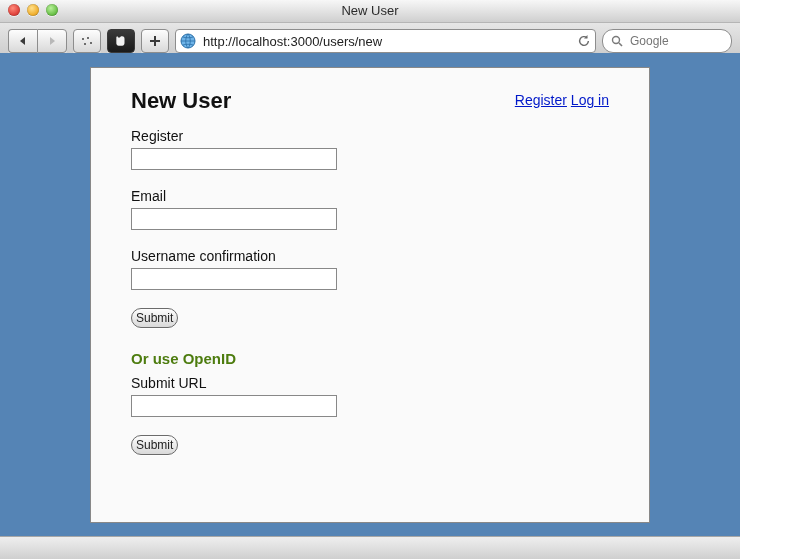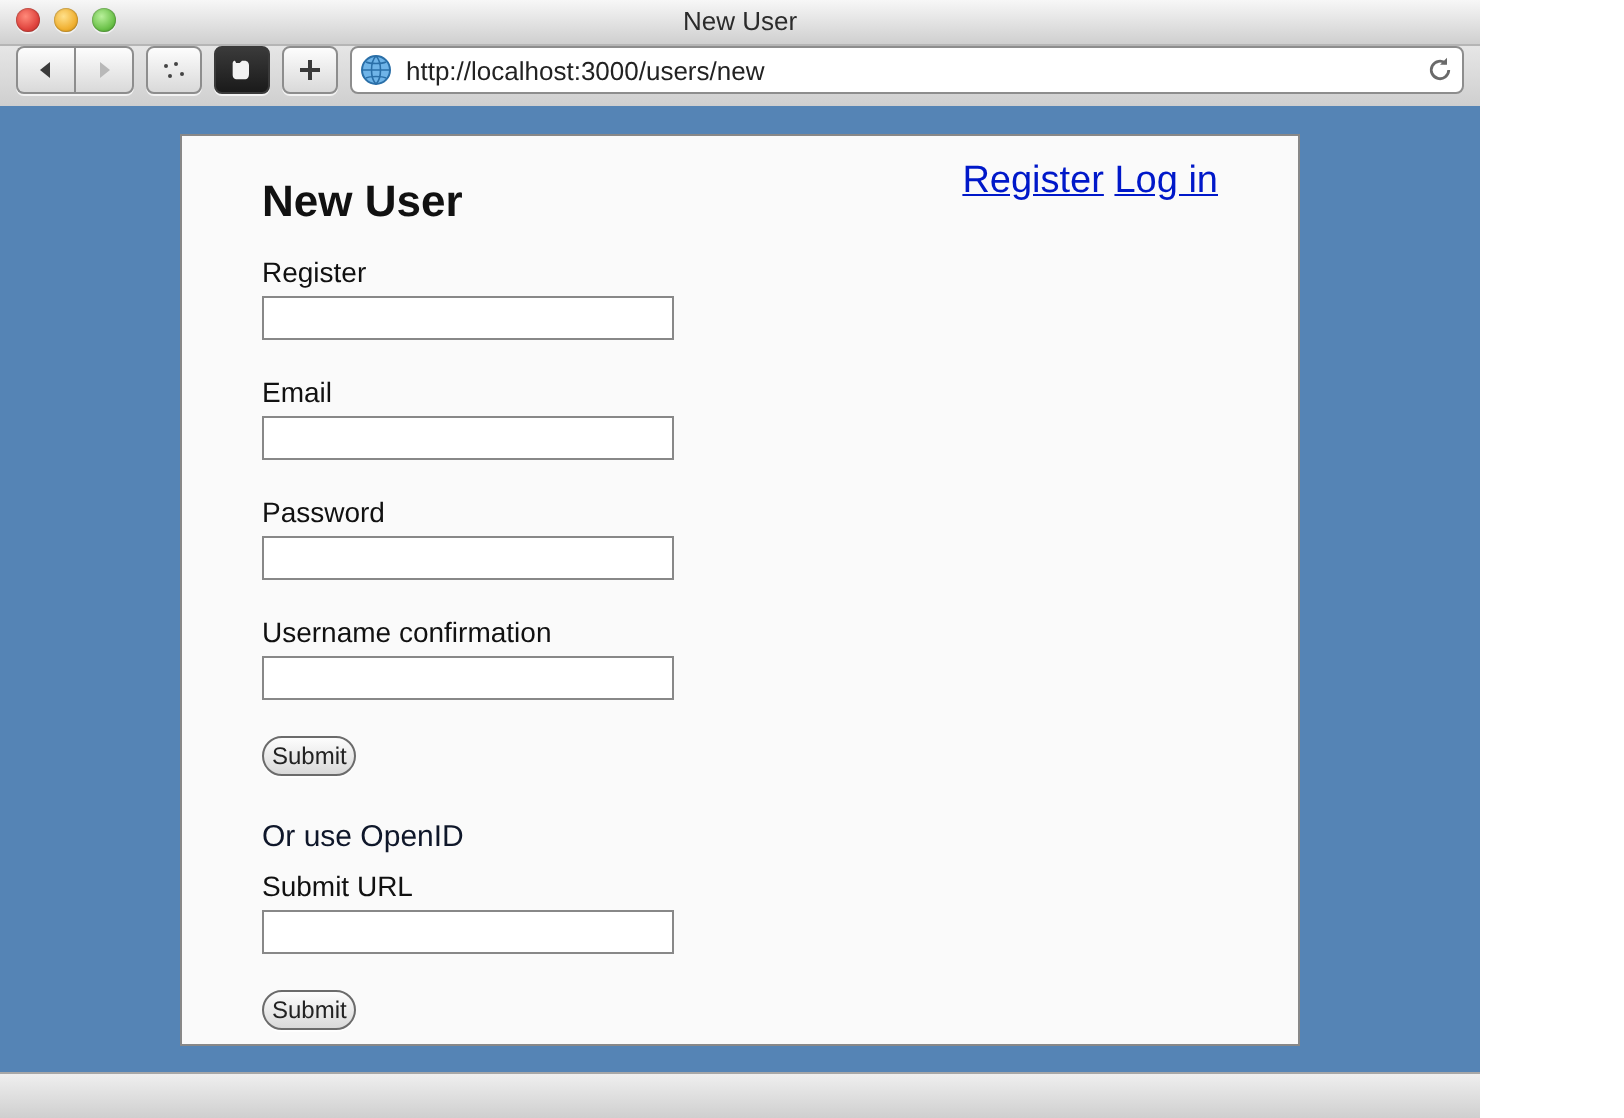--- a/index.html
+++ b/index.html
@@ -11,21 +11,21 @@
   .titlebar{height:22px;position:relative;
     background:linear-gradient(#f7f7f7,#cfcfcf);
     border-bottom:1px solid #b5b5b5;}
   .traffic{position:absolute;left:8px;top:4px;display:flex;gap:7px;}
   .traffic span{width:12px;height:12px;border-radius:50%;display:block;box-shadow:inset 0 0 1px rgba(0,0,0,.5),0 1px 0 rgba(255,255,255,.6);}
   .tl-red{background:radial-gradient(circle at 40% 35%,#ff8a7a,#e0443e 60%,#b62f28);}
   .tl-yellow{background:radial-gradient(circle at 40% 35%,#ffe08a,#f0b031 60%,#c48a12);}
   .tl-green{background:radial-gradient(circle at 40% 35%,#b8f09a,#6cc24a 60%,#3d9325);}
   .title{position:absolute;left:0;right:0;top:3px;text-align:center;font-size:13px;color:#2b2b2b;}
   
-  .toolbar{height:30px;display:flex;align-items:flex-start;padding:0 8px;gap:6px;
+  .toolbar{height:30px;display:flex;align-items:flex-end;padding:0 8px;gap:6px;
     background:linear-gradient(#e6e6e6,#cfcfcf);
     border-bottom:1px solid #9a9a9a;}
   .tb-btn{height:22px;border-radius:4px;
     background:linear-gradient(#fdfdfd,#d9d9d9);
     border:1px solid #8d8d8d;display:flex;align-items:center;justify-content:center;
     box-shadow:0 1px 0 rgba(255,255,255,.7);}
   .nav-group{display:flex;}
   .nav-group .tb-btn{width:28px;}
   .nav-group .tb-btn:first-child{border-top-right-radius:0;border-bottom-right-radius:0;border-right:none;}
   .nav-group .tb-btn:last-child{border-top-left-radius:0;border-bottom-left-radius:0;}
@@ -35,24 +35,24 @@
     background:#fff;display:flex;align-items:center;padding:0 4px;gap:5px;min-width:0;}
   .urlbar input{flex:1;border:none;outline:none;font-size:13px;color:#222;background:transparent;min-width:0;}
   .reload{flex:0 0 auto;color:#6a6a6a;}
   .searchbar{width:112px;height:22px;border:1px solid #8d8d8d;border-radius:11px;
     background:#fff;display:flex;align-items:center;padding:0 8px;gap:5px;}
   .searchbar input{flex:1;border:none;outline:none;font-size:12px;color:#7a7a7a;background:transparent;min-width:0;}
   .mag{flex:0 0 auto;}
   
   .viewport{position:absolute;left:0;right:0;top:53px;bottom:22px;background:#5584b5;overflow:hidden;}
   .page{position:absolute;left:90px;right:90px;top:14px;bottom:14px;background:#fafafa;border:1px solid #888;padding:20px 40px 20px 40px;}
-  .toplinks{position:absolute;right:40px;top:12px;font-size:19px;}
+  .toplinks{position:absolute;right:40px;top:24px;font-size:14px;}
   .toplinks a{color:#0018c9;text-decoration:underline;}
   h1{margin:0 0 14px 0;font-size:22px;font-weight:bold;color:#111;}
-  h3{margin:22px 0 8px 0;font-size:15px;font-weight:normal;color:#0f172a;}
+  h3{margin:22px 0 8px 0;font-size:15px;font-weight:bold;color:#4d7c0f;}
   .field{margin:8px 0 18px 0;}
   .field label{display:block;font-size:14px;color:#111;margin-bottom:4px;}
   .text-input{width:200px;height:18px;border:1px solid #888;background:#fff;padding:1px 2px;font-size:13px;}
   .btn-submit{height:20px;padding:0 4px;border:1px solid #6b6b6b;border-radius:10px;
     background:linear-gradient(#fdfdfd,#d9d9d9);font-size:12px;color:#222;cursor:pointer;
     box-shadow:0 1px 0 rgba(255,255,255,.7);}
   .statusbar{position:absolute;left:0;right:0;bottom:0;height:22px;
     background:linear-gradient(#efefef,#cfcfcf);border-top:1px solid #a7a7a7;}
   .globe{width:16px;height:16px;}
 </style>
@@ -107,42 +107,45 @@
         <circle cx="8" cy="8" r="7" fill="#6fb4e8" stroke="#2a6fa8" stroke-width="1"></circle>
         <path d="M1 8h14M8 1c3 3 3 11 0 14M8 1c-3 3-3 11 0 14" stroke="#2a6fa8" stroke-width="0.8" fill="none"></path>
         <path d="M3 4c2 1 8 1 10 0M3 12c2-1 8-1 10 0" stroke="#2a6fa8" stroke-width="0.8" fill="none"></path>
       </svg>
       <input type="text" value="http://localhost:3000/users/new" style="">
       <svg class="reload" width="14" height="14" viewBox="0 0 16 16">
         <path d="M13 8a5 5 0 1 1-1.6-3.7" fill="none" stroke="#6a6a6a" stroke-width="1.6"></path>
         <path d="M12 1v4h-4z" fill="#6a6a6a"></path>
       </svg>
     </div>
+    <div class="searchbar">
+      <svg class="mag" width="12" height="12" viewBox="0 0 12 12">
+        <circle cx="5" cy="5" r="3.5" fill="none" stroke="#7a7a7a" stroke-width="1.4"></circle>
+        <line x1="8" y1="8" x2="11" y2="11" stroke="#7a7a7a" stroke-width="1.6"></line>
+      </svg>
+      <input type="text" placeholder="Google" style="">
+    </div>
   </div>
 
   <div class="viewport">
     <div class="page">
       <div class="toplinks">
         <a href="#">Register</a>
         <a href="#">Log in</a>
       </div>
 
       <h1>New User</h1>
 
       <div class="field">
         <label>Register</label>
         <input class="text-input" type="text" value="" style="">
       </div>
       <div class="field">
         <label>Email</label>
         <input class="text-input" type="text" value="" style="">
-      </div>
-      <div class="field">
-        <label>Password</label>
-        <input class="text-input" type="password" value="" style="">
       </div>
       <div class="field">
         <label>Username confirmation</label>
         <input class="text-input" type="password" value="" style="">
       </div>
 
       <button class="btn-submit">Submit</button>
 
       <h3>Or use OpenID</h3>
       <div class="field" style="margin-top:4px;">

